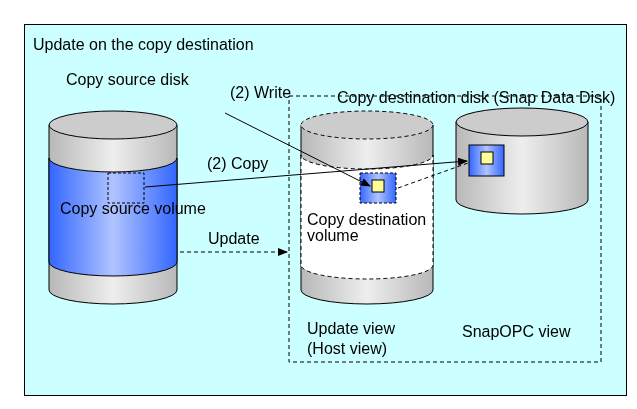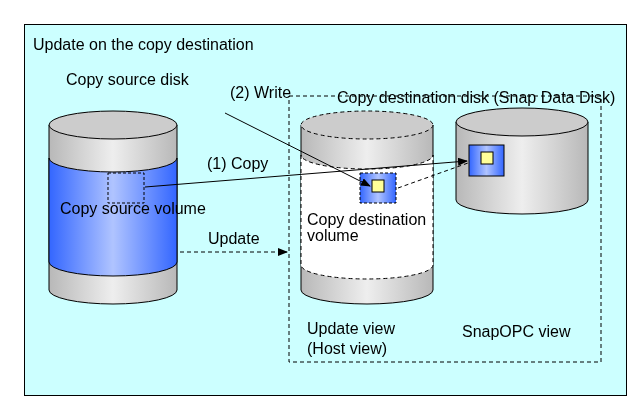--- a/index.html
+++ b/index.html
@@ -58,20 +58,20 @@
   <line x1="145" y1="187" x2="467" y2="161" stroke="#000" marker-end="url(#arr)"></line>
   <line x1="225" y1="113" x2="370" y2="186" stroke="#000" marker-end="url(#arr)"></line>
   <line x1="398" y1="188" x2="468" y2="163" stroke="#000" stroke-dasharray="4,3"></line>
   <line x1="180" y1="252" x2="287" y2="252" stroke="#000" stroke-dasharray="4,3" marker-end="url(#arr)"></line>
 </svg>
 
 <div class="lbl" style="left:33px;top:36px;">Update on the copy destination</div>
 <div class="lbl" style="left:66px;top:71px;text-align:center;">Copy source disk</div>
 <div class="lbl" style="left:188px;top:84px;margin-left:42px;">(2) Write</div>
 <div class="lbl" style="left:329px;top:89px;margin-left:8px;">Copy destination disk (Snap Data Disk)</div>
-<div class="lbl" style="left:207px;top:155px;">(1) Copy</div>
+<div class="lbl" style="left:207px;top:155px;">(2) Copy</div>
 <div class="lbl" style="left:60px;top:200px;">Copy source volume</div>
 <div class="lbl" style="left:208px;top:230px;">Update</div>
 <div class="lbl c" style="left:307px;top:211px;width:120px;">Copy destination</div>
 <div class="lbl c" style="left:307px;top:227px;width:120px;">volume</div>
 <div class="lbl c" style="left:307px;top:320px;width:120px;">Update view</div>
 <div class="lbl c" style="left:307px;top:340px;width:120px;">(Host view)</div>
 <div class="lbl c" style="left:462px;top:323px;width:120px;">SnapOPC view</div>
 
 </body></html>

